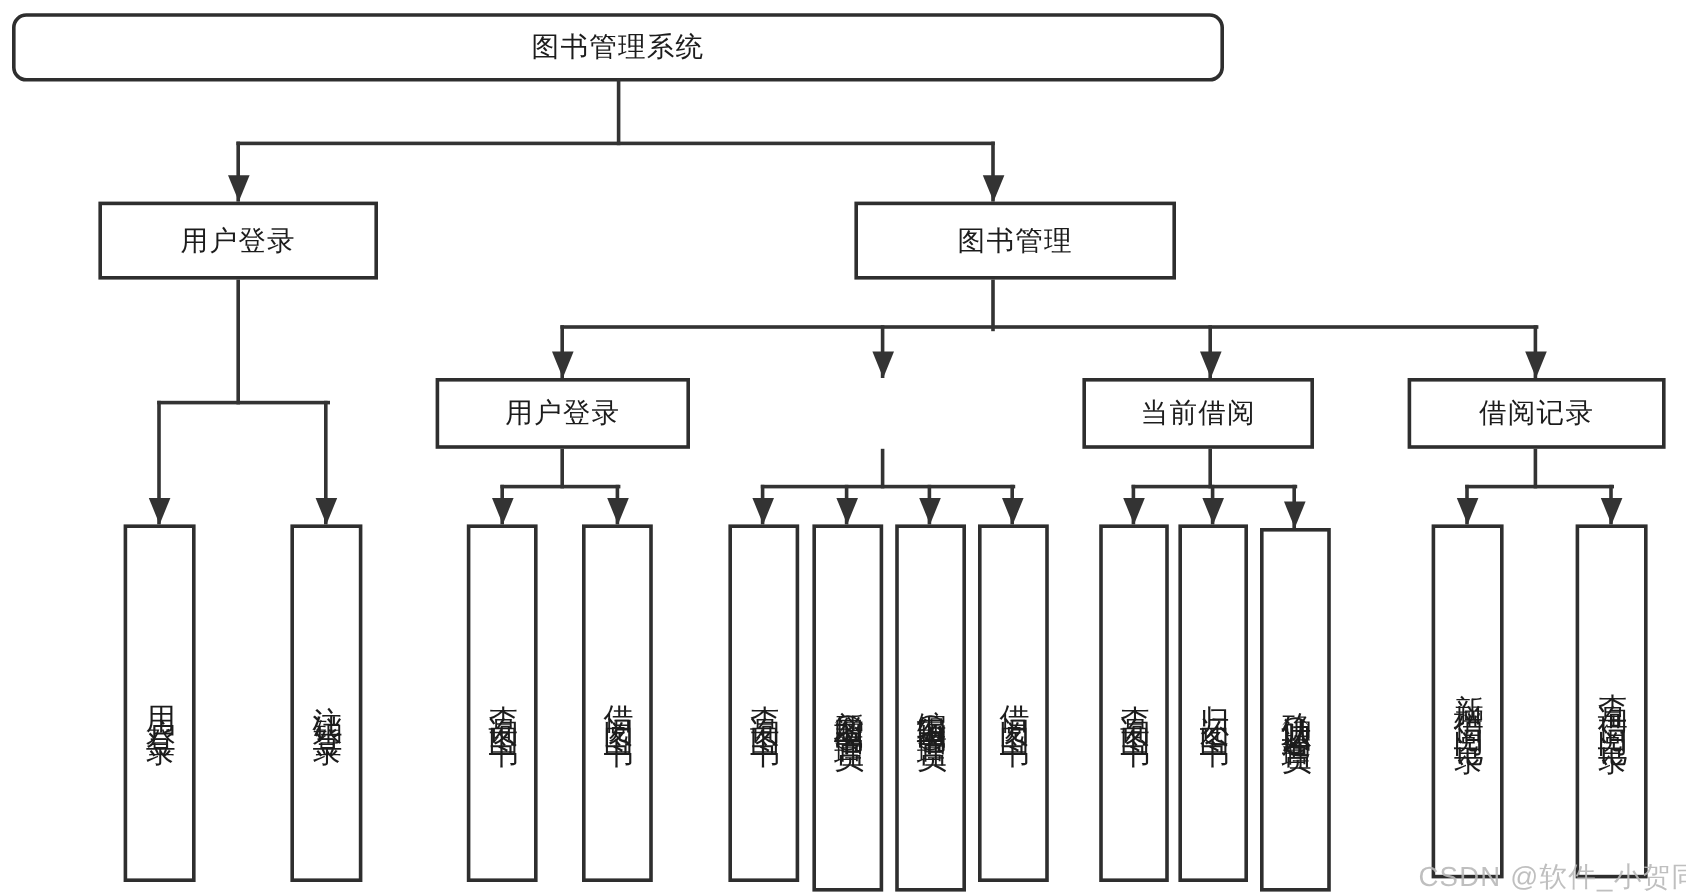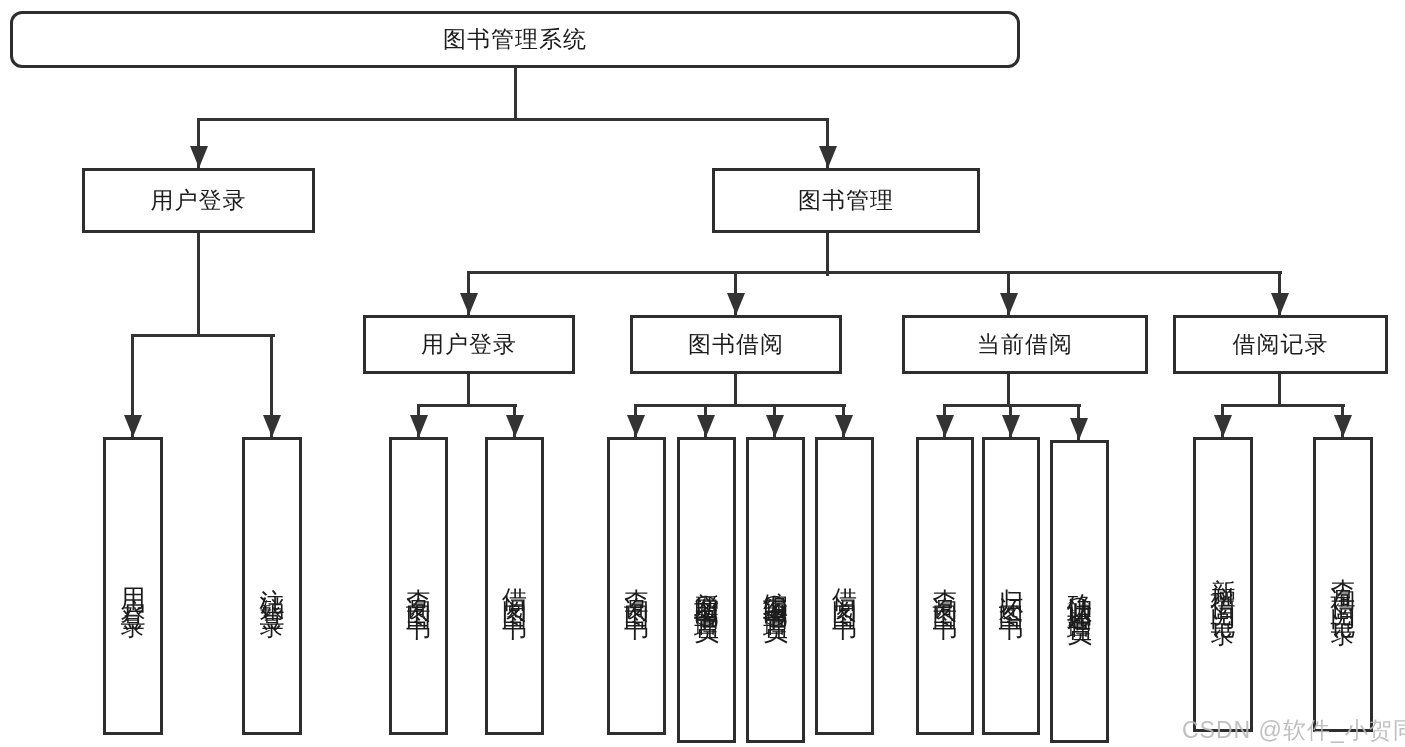--- a/index.html
+++ b/index.html
@@ -63,24 +63,21 @@
   <div class="hbox" style="left:82px;top:168px;width:233px;height:65px;">
     <span>用户登录</span>
   </div>
   <div class="hbox" style="left:712px;top:168px;width:268px;height:65px;">
     <span>图书管理</span>
   </div>
 
   <div class="hbox" style="left:363px;top:315px;width:212px;height:59px;">
     <span>用户登录</span>
   </div>
-  <div class="hbox" style="left:630px;top:315px;width:212px;height:59px;">
-    <span>图书借阅</span>
-  </div>
-  <div class="hbox" style="left:902px;top:315px;width:246px;height:59px;">
+  <div class="hbox" style="left:902px;top:315px;width:193px;height:59px;">
     <span>当前借阅</span>
   </div>
   <div class="hbox" style="left:1173px;top:315px;width:215px;height:59px;">
     <span>借阅记录</span>
   </div>
 
   <div class="vbox" style="left:103px;top:437px;width:60px;height:298px;">
     <span>用户登录</span>
   </div>
   <div class="vbox" style="left:242px;top:437px;width:60px;height:298px;">

